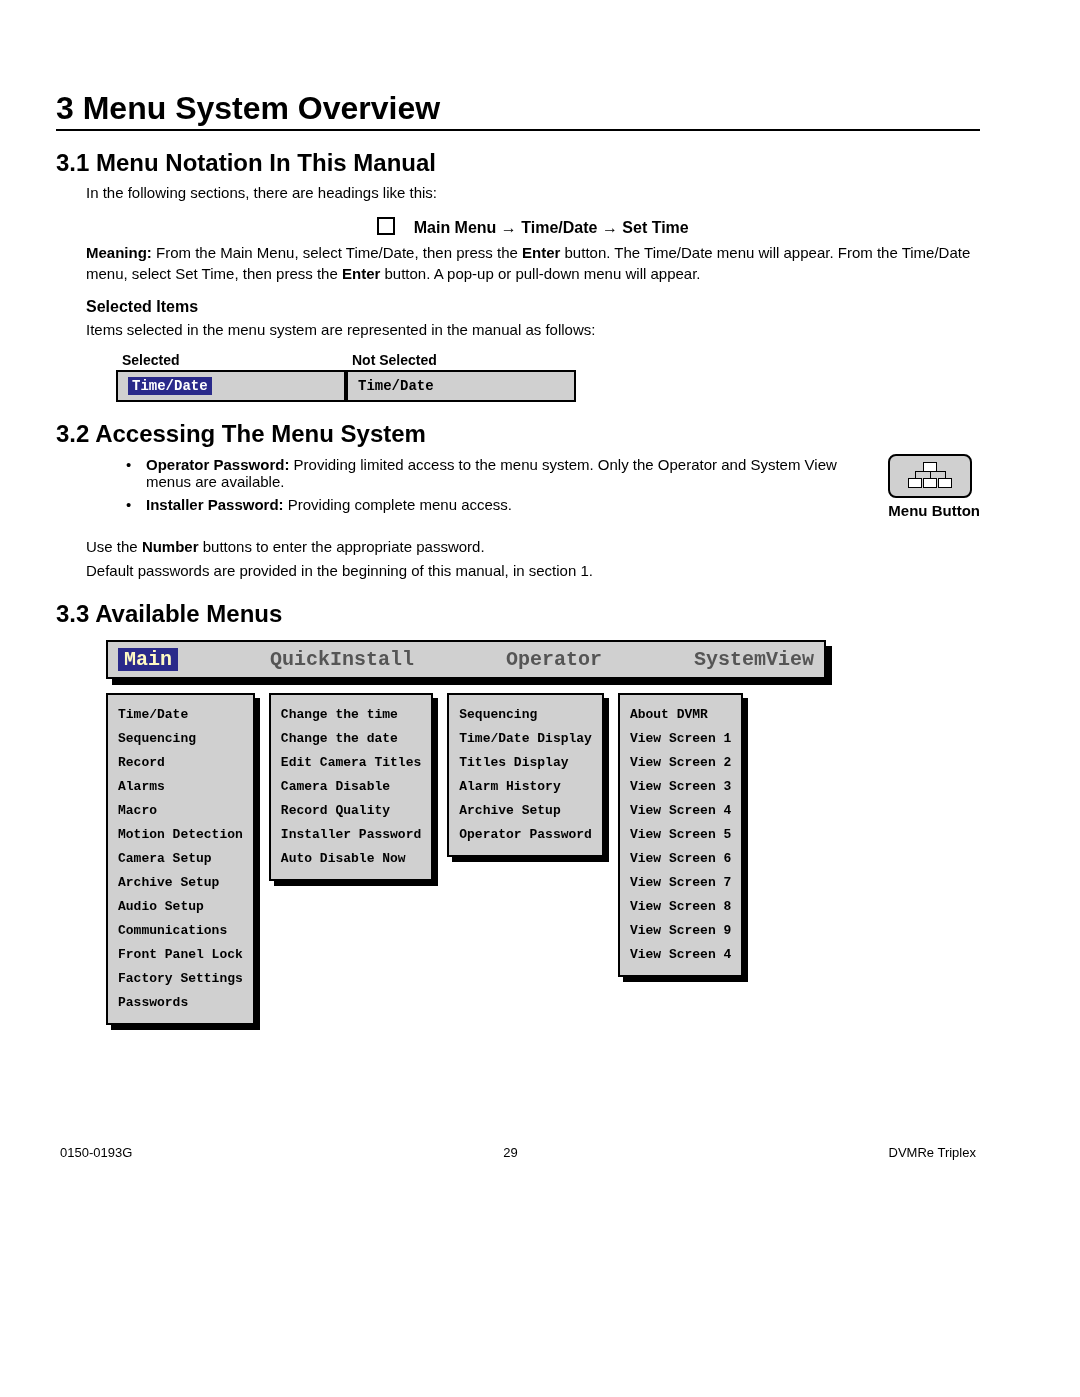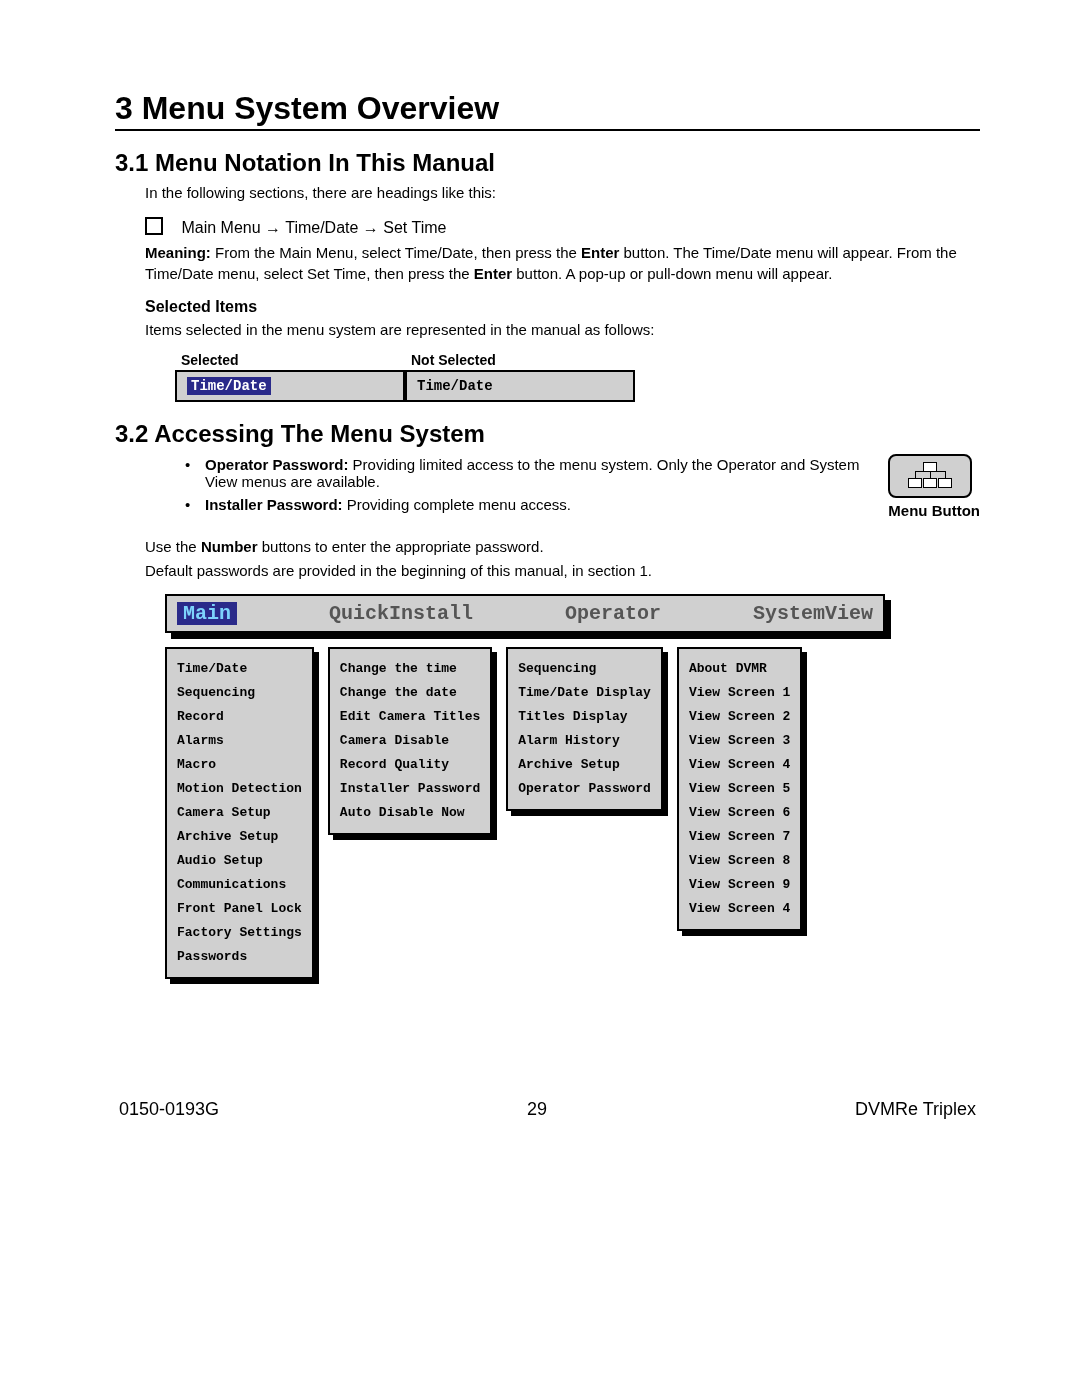--- a/index.html
+++ b/index.html
@@ -5,22 +5,21 @@
   body {
     font-family: Arial, Helvetica, sans-serif;
     font-size: 15px;
     color: #000;
     background: #fff;
     margin: 0;
     padding: 0;
     width: 1080px;
   }
   .page {
-    padding: 90px 100px 40px 92px;
-    margin-left: 23px;
+    padding: 90px 100px 40px 56px;
   }
   h1 {
     font-size: 32px;
     font-weight: bold;
     margin: 0 0 4px 0;
     border-bottom: 2px solid #000;
     padding-bottom: 2px;
   }
   h2 {
     font-size: 24px;
@@ -29,22 +28,23 @@
   }
   h3 {
     font-size: 16px;
     font-weight: bold;
     margin: 14px 0 4px 30px;
   }
   .indent1 { margin-left: 30px; }
   p { margin: 4px 0; line-height: 1.35; }
   .checkbox-row {
     margin: 14px 0 6px 30px;
-    font-weight: normal;
+    font-weight: bold;
     font-size: 16px;
+    text-align: center;
   }
   .checkbox {
     display: inline-block;
     width: 14px; height: 14px;
     border: 2px solid #000;
     margin-right: 14px;
     vertical-align: -2px;
   }
   .sel-table {
     display: flex;
@@ -102,21 +102,21 @@
     padding: 6px 10px;
     font-family: "Courier New", monospace;
     font-size: 20px;
     font-weight: bold;
     color: #555;
     display: flex;
     justify-content: space-between;
   }
   .tab-selected {
     background: #2a2a8a;
-    color: #7dd3fc;
+    color: #fef9c3;
     padding: 0 6px;
   }
   .menu-cols {
     display: flex;
     gap: 14px;
     margin-top: 14px;
     align-items: flex-start;
   }
   .menu-box {
     background: #d0d0d0;
@@ -125,21 +125,21 @@
     padding: 8px 10px;
     font-family: "Courier New", monospace;
     font-size: 13px;
     font-weight: bold;
     line-height: 1.85;
     white-space: nowrap;
   }
   .footer {
     display:flex;
     justify-content: space-between;
-    font-size: 18px;
+    font-size: 13px;
     margin-top: 120px;
     padding: 0 4px;
     border-top: none;
   }
   .clearfix::after { content:""; display:block; clear:both; }
   b { font-weight: bold; }
 </style>
 </head>
 <body>
 
@@ -203,20 +203,21 @@
       <span class="bullet-dot">•</span>
       <span><b>Installer Password:</b><span>  Providing complete menu access.</span></span>
     </div>
   </div>
 
   <p class="indent1">
     <span>Use the </span><b>Number</b><span> buttons to enter the appropriate password.</span>
   </p>
   <p class="indent1">Default passwords are provided in the beginning of this manual, in section 1.</p>
 
+  <h2>3.3 Available Menus</h2>
 
   <div class="menus-figure">
     <div class="tabs-bar">
       <span class="tab-selected">Main</span>
       <span>QuickInstall</span>
       <span>Operator</span>
       <span>SystemView</span>
     </div>
     <div class="menu-cols">
       <div class="menu-box" id="col-main">

